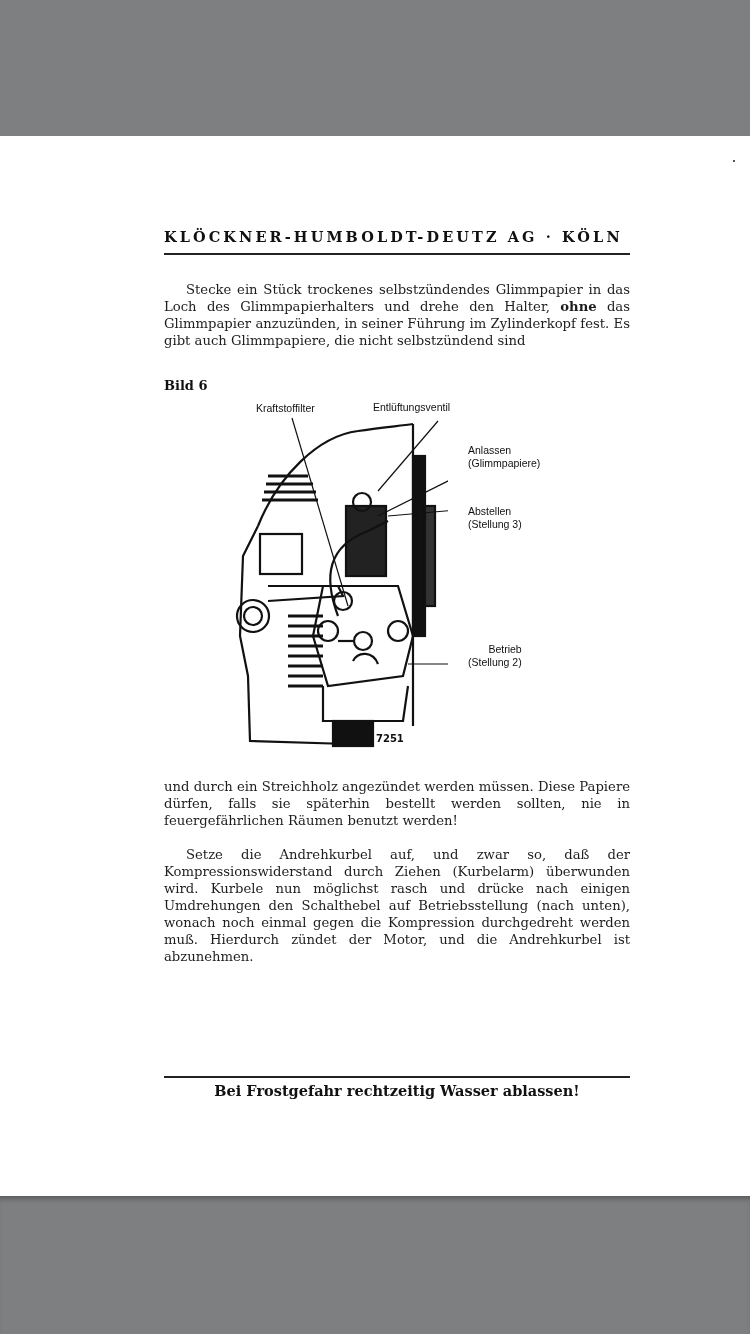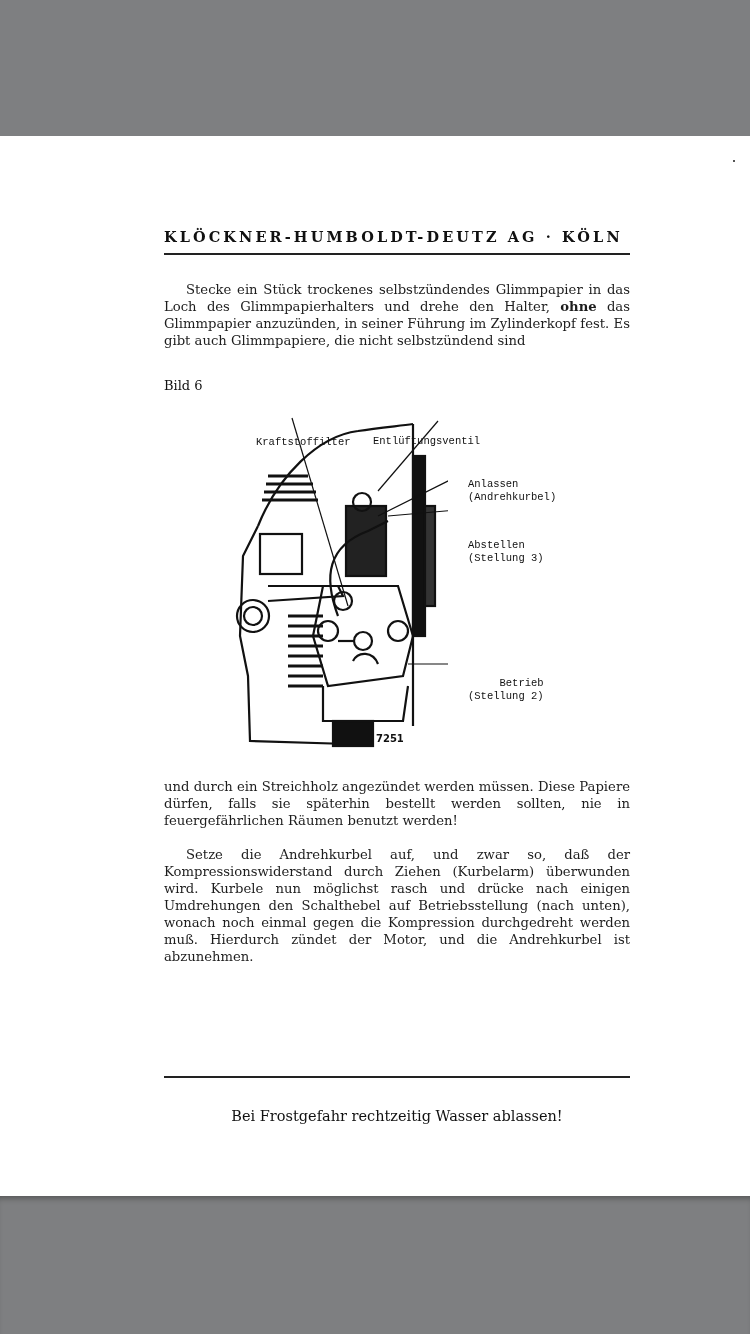--- a/index.html
+++ b/index.html
@@ -23,28 +23,28 @@
   }
   .header-rule { position:absolute; left:164px; top:117px; width:466px; height:2px; background:#222; }
   .para {
     position:absolute; left:164px; width:466px;
     font-family:"DejaVu Serif", serif; font-size:13.2px; line-height:17px;
     text-align:justify; color:#1d1d1d;
   }
   .para p { margin:0; text-indent:22px; }
   .para.bold { font-weight:bold; }
   .figure-label {
-    position:absolute; left:164px; top:242px; font-weight:normal; font-size:13px; color:#111;
+    position:absolute; left:164px; top:242px; font-weight:bold; font-size:13px; color:#111;
   }
-  .callout { position:absolute; font-family:Liberation Mono, monospace; font-size:10.5px; line-height:12.5px; color:#111; white-space:nowrap;margin-top:34px; }
+  .callout { position:absolute; font-family:Liberation Sans, sans-serif; font-size:10.5px; line-height:12.5px; color:#111; white-space:nowrap; }
   .figure { position:absolute; left:228px; top:280px; width:220px; height:335px; }
   .footer-rule { position:absolute; left:164px; top:940px; width:466px; height:2px; background:#222; }
   .footer-note {
     position:absolute; left:164px; top:946px; width:466px; text-align:center;
-    font-weight:normal; font-size:14.5px; color:#111;margin-top:26px;
+    font-weight:bold; font-size:14.5px; color:#111;
   }
   .page-number {
     position:absolute; left:164px; top:988px; width:466px; text-align:center;
     font-family:"DejaVu Sans", sans-serif; font-size:13.5px; color:#222;
   }
   .speck { position:absolute; width:2px; height:2px; background:#555; }
 </style>
 </head>
 <body>
 
@@ -60,21 +60,21 @@
   <div class="para" style="top:145px;">
     <p><span>Stecke ein Stück trockenes selbstzündendes Glimmpapier in das Loch des Glimmpapierhalters und drehe den Halter, </span><b>ohne</b><span> das Glimmpapier anzuzünden, in seiner Führung im Zylinderkopf fest. Es gibt auch Glimmpapiere, die nicht selbstzündend sind</span></p>
   </div>
 
   <div class="figure-label">Bild 6</div>
 
   <div class="callout" style="left:256px;top:266px;">Kraftstoffilter</div>
   <div class="callout" style="left:373px;top:265px;">Entlüftungsventil</div>
   <div class="callout" style="left:468px;top:308px;">
     <div>Anlassen</div>
-    <div>(Andrehkurbel)</div>
+    <div>(Glimmpapiere)</div>
   </div>
   <div class="callout" style="left:468px;top:369px;">
     <div>Abstellen</div>
     <div>(Stellung 3)</div>
   </div>
   <div class="callout" style="left:468px;top:507px;text-align:right;">
     <div>Betrieb</div>
     <div>(Stellung 2)</div>
   </div>
 

